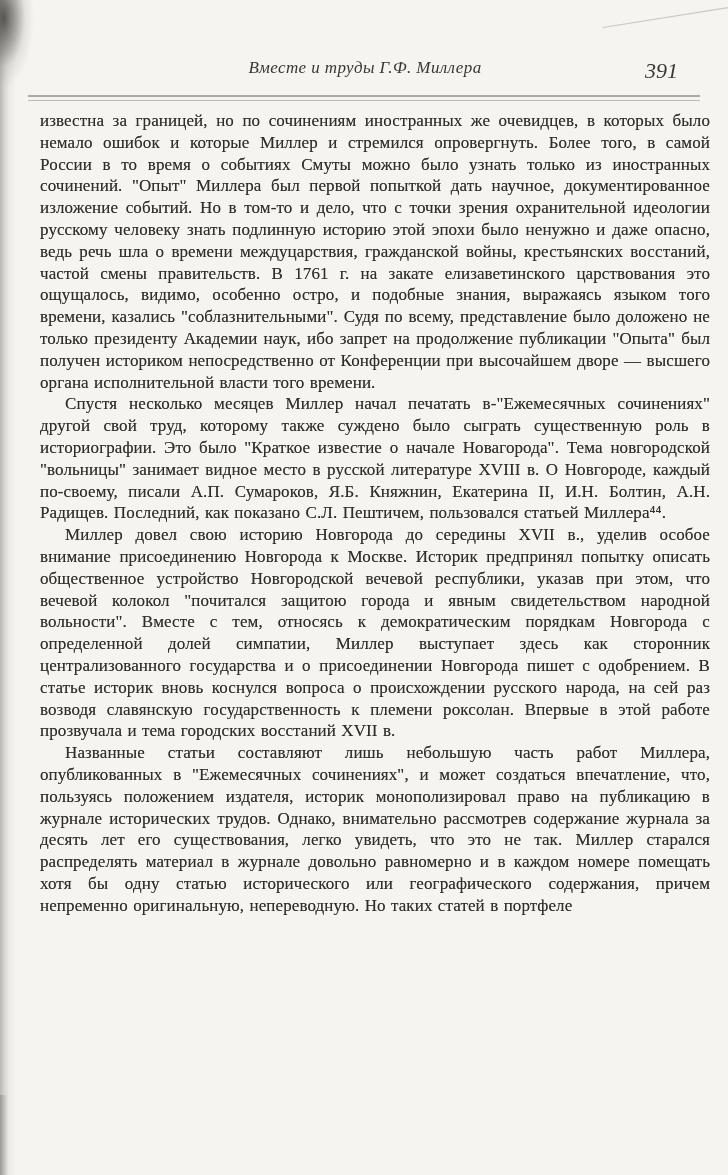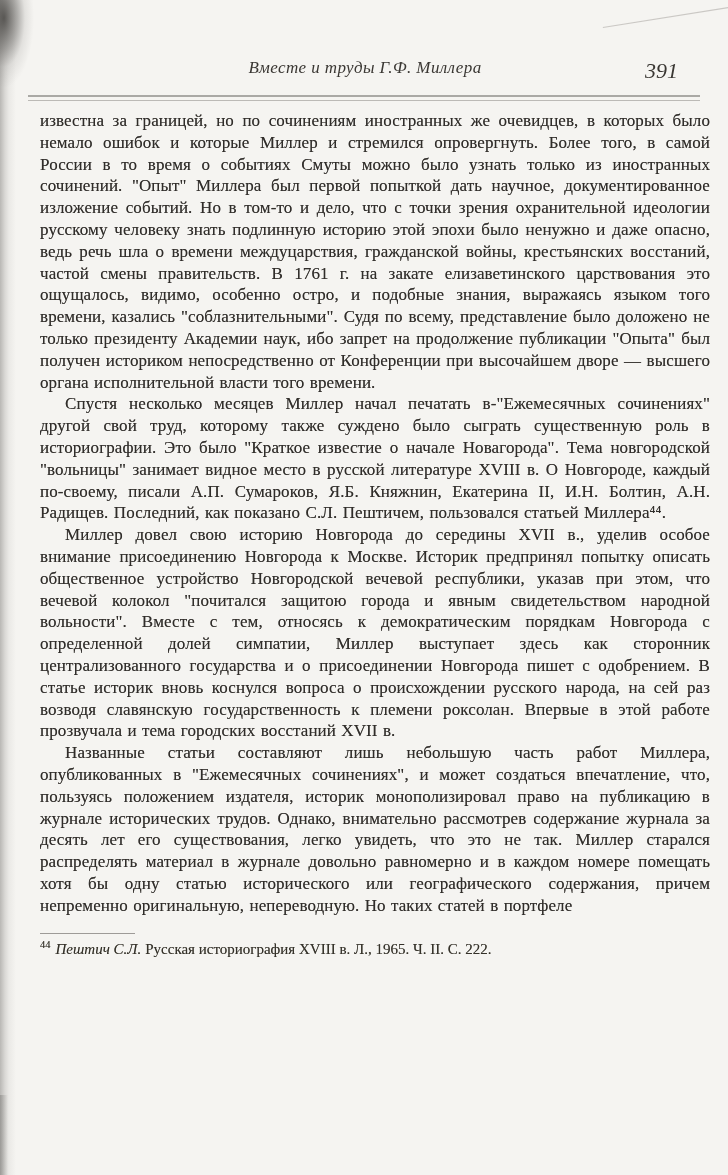--- a/index.html
+++ b/index.html
@@ -153,21 +153,15 @@
   </div>
 
   <div class="header-rule"></div>
 
   <div class="body-text">
     <p class="continued">известна за границей, но по сочинениям иностранных же очевидцев, в которых было немало ошибок и которые Миллер и стремился опровергнуть. Более того, в самой России в то время о событиях Смуты можно было узнать только из иностранных сочинений. "Опыт" Миллера был первой попыткой дать научное, документированное изложение событий. Но в том-то и дело, что с точки зрения охранительной идеологии русскому человеку знать подлинную историю этой эпохи было ненужно и даже опасно, ведь речь шла о времени междуцарствия, гражданской войны, крестьянских восстаний, частой смены правительств. В 1761 г. на закате елизаветинского царствования это ощущалось, видимо, особенно остро, и подобные знания, выражаясь языком того времени, казались "соблазнительными". Судя по всему, представление было доложено не только президенту Академии наук, ибо запрет на продолжение публикации "Опыта" был получен историком непосредственно от Конференции при высочайшем дворе — высшего органа исполнительной власти того времени.</p>
     <p>Спустя несколько месяцев Миллер начал печатать в-"Ежемесячных сочинениях" другой свой труд, которому также суждено было сыграть существенную роль в историографии. Это было "Краткое известие о начале Новагорода". Тема новгородской "вольницы" занимает видное место в русской литературе XVIII в. О Новгороде, каждый по-своему, писали А.П. Сумароков, Я.Б. Княжнин, Екатерина II, И.Н. Болтин, А.Н. Радищев. Последний, как показано С.Л. Пештичем, пользовался статьей Миллера⁴⁴.</p>
     <p>Миллер довел свою историю Новгорода до середины XVII в., уделив особое внимание присоединению Новгорода к Москве. Историк предпринял попытку описать общественное устройство Новгородской вечевой республики, указав при этом, что вечевой колокол "почитался защитою города и явным свидетельством народной вольности". Вместе с тем, относясь к демократическим порядкам Новгорода с определенной долей симпатии, Миллер выступает здесь как сторонник централизованного государства и о присоединении Новгорода пишет с одобрением. В статье историк вновь коснулся вопроса о происхождении русского народа, на сей раз возводя славянскую государственность к племени роксолан. Впервые в этой работе прозвучала и тема городских восстаний XVII в.</p>
     <p>Названные статьи составляют лишь небольшую часть работ Миллера, опубликованных в "Ежемесячных сочинениях", и может создаться впечатление, что, пользуясь положением издателя, историк монополизировал право на публикацию в журнале исторических трудов. Однако, внимательно рассмотрев содержание журнала за десять лет его существования, легко увидеть, что это не так. Миллер старался распределять материал в журнале довольно равномерно и в каждом номере помещать хотя бы одну статью исторического или географического содержания, причем непременно оригинальную, непереводную. Но таких статей в портфеле</p>
 
-    <div class="footnote-block">
-      <div class="footnote-rule"></div>
-      <div class="footnote-text">
-        <sup>44</sup><span class="footnote-author">Пештич С.Л.</span><span>Русская историография XVIII в. Л., 1965. Ч. II. С. 222.</span>
-      </div>
-    </div>
   </div>
 
 </div>
 
 </body></html>

